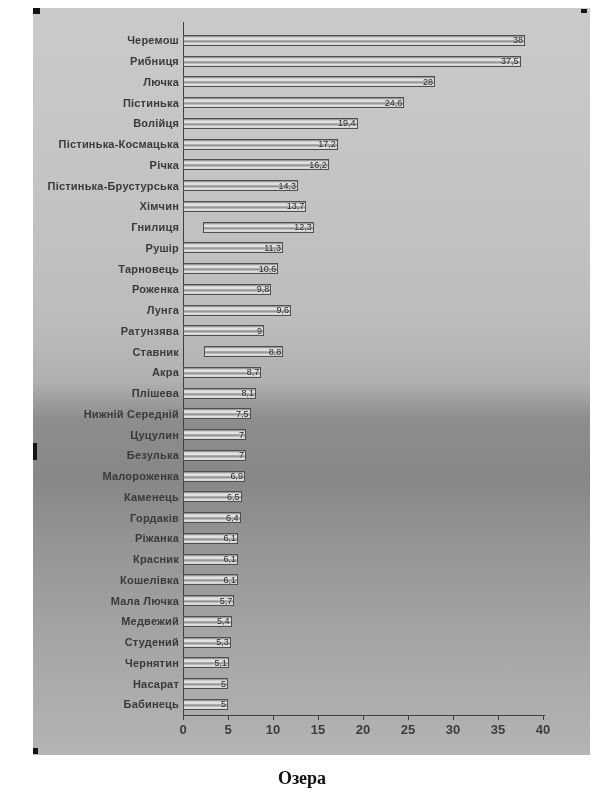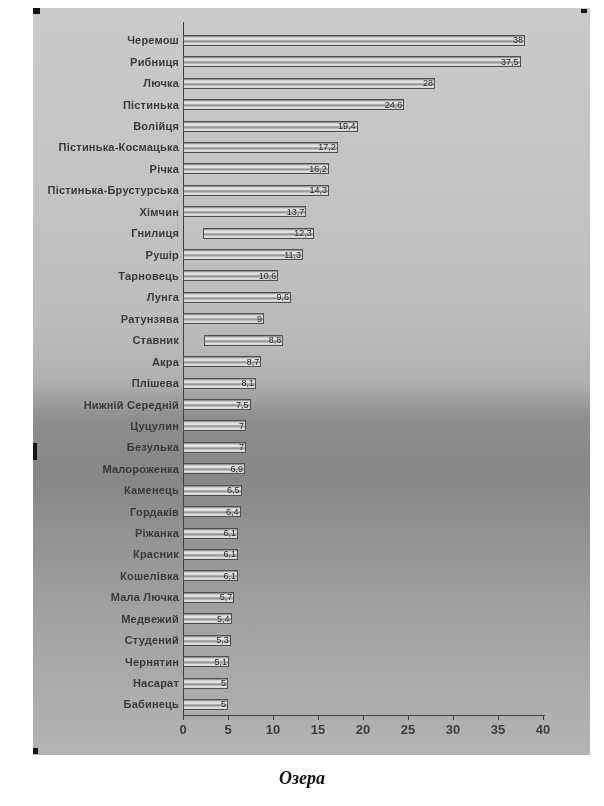--- a/index.html
+++ b/index.html
@@ -19,21 +19,21 @@
   .bar{height:11px;box-sizing:border-box;border:1px solid #4f4f4f;
        background:linear-gradient(180deg,#787878 0%,#c8c8c8 14%,#ececec 32%,#d6d6d6 44%,
                   #8f8f8f 54%,#9c9c9c 64%,#e4e4e4 84%,#cccccc 100%);
        display:flex;align-items:center;justify-content:flex-end;}
   .val{font-size:9px;font-weight:400;color:#1f1f1f;padding-right:1px;white-space:nowrap;
        text-shadow:0 0 2px rgba(235,235,235,.8);}
   .tick{position:absolute;width:1px;height:5px;background:#3f3f3f;top:707px;}
   .tick-label{position:absolute;top:714px;width:30px;text-align:center;font-size:13px;
               font-weight:700;color:#3c3c3c;}
   .caption{position:absolute;left:0;top:768px;width:604px;text-align:center;
-           font-family:"Liberation Serif",serif;font-weight:700;font-size:18px;color:#111;font-style:italic;}
+           font-family:"Liberation Serif",serif;font-weight:700;font-size:18px;color:#111;}
   .mark{position:absolute;background:#141414;}
   .m1{left:33px;top:8px;width:7px;height:6px;}
   .m2{left:581px;top:9px;width:6px;height:4px;}
   .m3{left:33px;top:443px;width:4px;height:17px;}
   .m4{left:33px;top:748px;width:5px;height:6px;}
 </style>
 </head>
 <body>
 
 <div class="screen">
@@ -93,21 +93,21 @@
           <div class="cat">Річка</div>
           <div class="barzone">
             <div class="bar" style="width: 145.8px;">
               <span class="val">16,2</span>
             </div>
           </div>
         </div>
         <div class="row">
           <div class="cat">Пістинька-Брустурська</div>
           <div class="barzone">
-            <div class="bar" style="width: 146px; padding-left: 10px;">
+            <div class="bar" style="width: 115px; padding-left: 10px;">
               <span class="val">14,3</span>
             </div>
           </div>
         </div>
         <div class="row">
           <div class="cat">Хімчин</div>
           <div class="barzone">
             <div class="bar" style="width: 123.3px;">
               <span class="val">13,7</span>
             </div>
@@ -117,30 +117,38 @@
           <div class="cat">Гнилиця</div>
           <div class="barzone">
             <div class="bar" style="width: 110.7px; margin-left: 20px;">
               <span class="val">12,3</span>
             </div>
           </div>
         </div>
         <div class="row">
           <div class="cat">Рушір</div>
           <div class="barzone">
-            <div class="bar" style="width: 120px; padding-left: 12px;">
+            <div class="bar" style="width: 100px; padding-left: 12px;">
               <span class="val">11,3</span>
             </div>
           </div>
         </div>
         <div class="row">
           <div class="cat">Тарновець</div>
           <div class="barzone">
             <div class="bar" style="width: 95.4px;">
               <span class="val">10,6</span>
+            </div>
+          </div>
+        </div>
+        <div class="row">
+          <div class="cat">Роженка</div>
+          <div class="barzone">
+            <div class="bar" style="width: 88.2px;">
+              <span class="val">9,8</span>
             </div>
           </div>
         </div>
         <div class="row">
           <div class="cat">Лунга</div>
           <div class="barzone">
             <div class="bar" style="width: 108px;">
               <span class="val">9,6</span>
             </div>
           </div>

